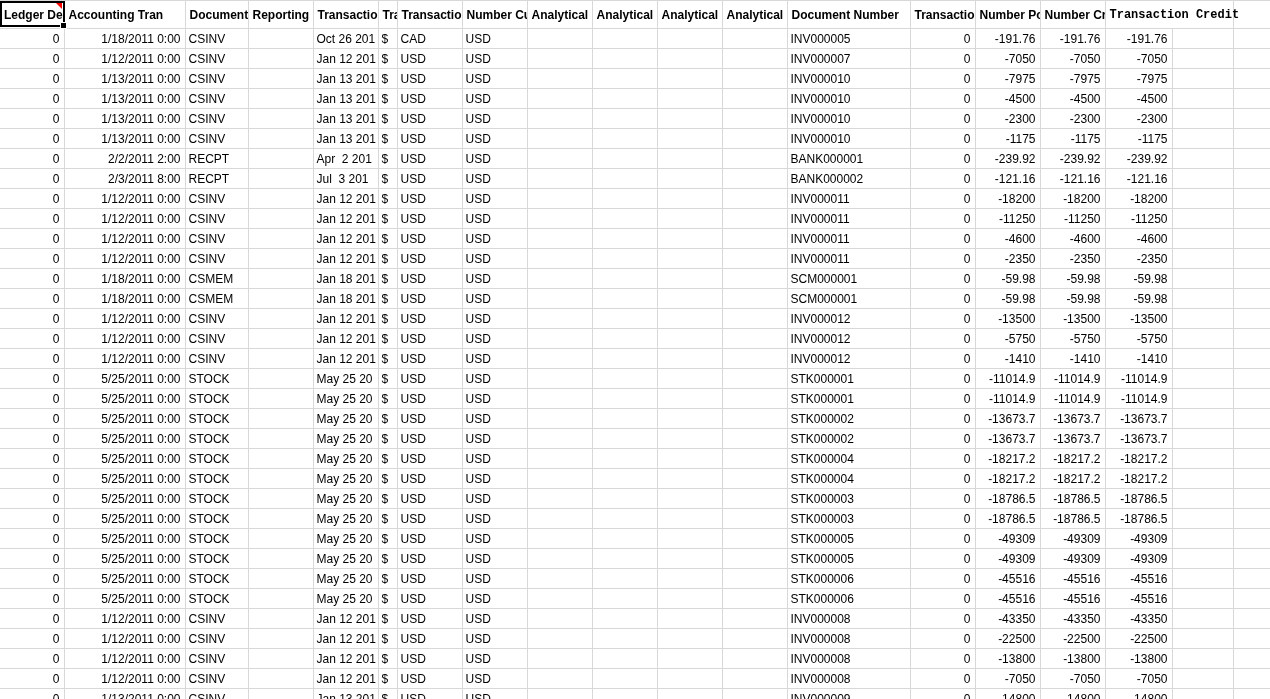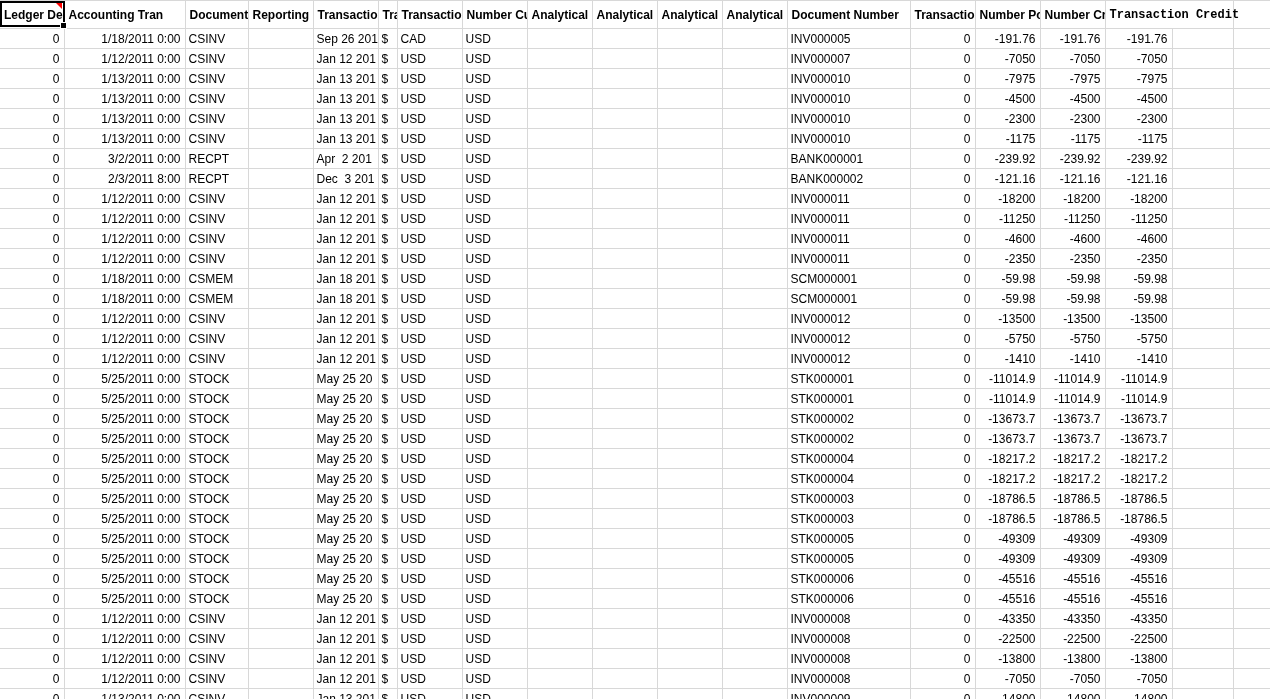--- a/index.html
+++ b/index.html
@@ -111,21 +111,21 @@
           <th></th>
           <th></th>
         </tr>
     </thead>
     <tbody id="grid-body">
         <tr class="datarow">
           <td class="ar">0</td>
           <td class="ar">1/18/2011 0:00</td>
           <td class="al">CSINV</td>
           <td class="al"></td>
-          <td class="al">Sep 26 201</td>
+          <td class="al">Oct 26 201</td>
           <td class="al">$</td>
           <td class="al">CAD</td>
           <td class="al">USD</td>
           <td class="al"></td>
           <td class="al"></td>
           <td class="al"></td>
           <td class="al"></td>
           <td class="al">INV000005</td>
           <td class="ar">0</td>
           <td class="ar">-191.76</td>
@@ -234,21 +234,21 @@
           <td class="al">INV000010</td>
           <td class="ar">0</td>
           <td class="ar">-1175</td>
           <td class="ar">-1175</td>
           <td class="ar">-1175</td>
           <td class="al"></td>
           <td class="al"></td>
         </tr>
         <tr class="datarow">
           <td class="ar">0</td>
-          <td class="ar">3/2/2011 0:00</td>
+          <td class="ar">2/2/2011 2:00</td>
           <td class="al">RECPT</td>
           <td class="al"></td>
           <td class="al">Apr  2 201</td>
           <td class="al">$</td>
           <td class="al">USD</td>
           <td class="al">USD</td>
           <td class="al"></td>
           <td class="al"></td>
           <td class="al"></td>
           <td class="al"></td>
@@ -258,21 +258,21 @@
           <td class="ar">-239.92</td>
           <td class="ar">-239.92</td>
           <td class="al"></td>
           <td class="al"></td>
         </tr>
         <tr class="datarow">
           <td class="ar">0</td>
           <td class="ar">2/3/2011 8:00</td>
           <td class="al">RECPT</td>
           <td class="al"></td>
-          <td class="al">Dec  3 201</td>
+          <td class="al">Jul  3 201</td>
           <td class="al">$</td>
           <td class="al">USD</td>
           <td class="al">USD</td>
           <td class="al"></td>
           <td class="al"></td>
           <td class="al"></td>
           <td class="al"></td>
           <td class="al">BANK000002</td>
           <td class="ar">0</td>
           <td class="ar">-121.16</td>

